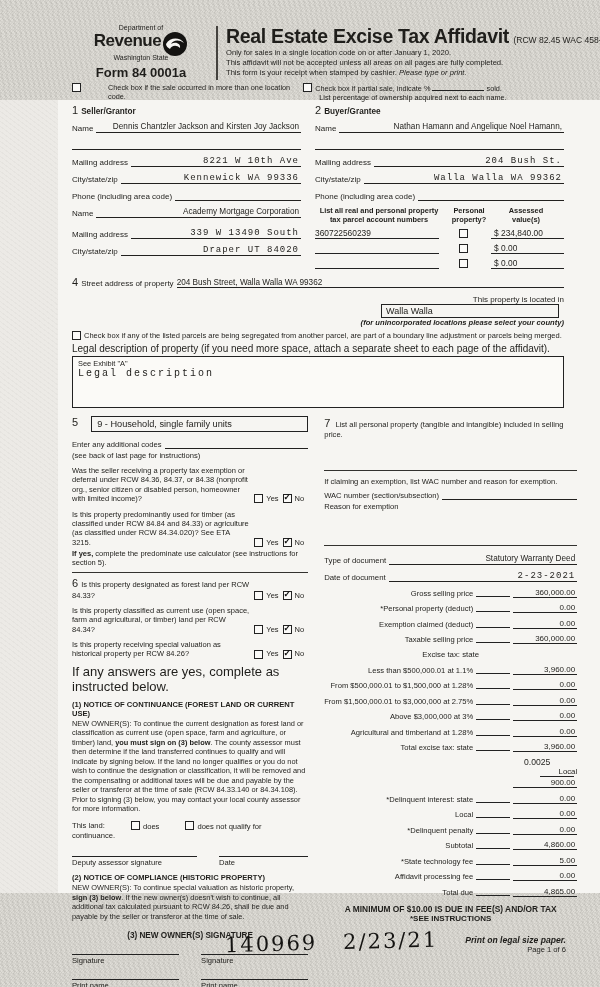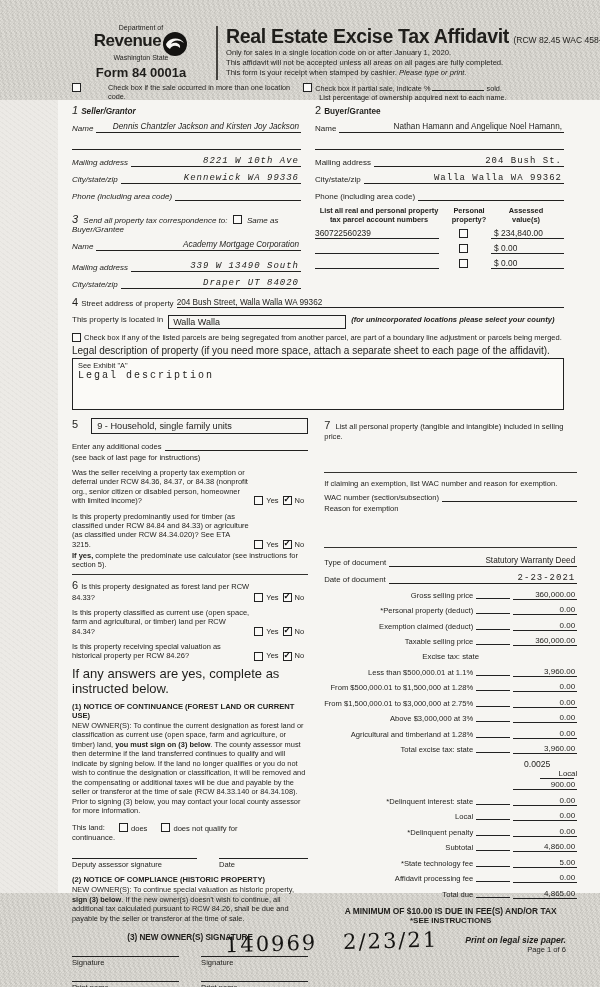--- a/index.html
+++ b/index.html
@@ -43,21 +43,21 @@
   .subnote{font-size:7.3px;margin-left:4px;}
   
   .fl{display:flex;align-items:flex-end;font-size:8px;margin-top:6px;text-align:right;}
   .fl .lab{white-space:nowrap;flex:none;padding-right:3px;}
   .fl .val{flex:1;border-bottom:1px solid #22211f;min-height:10px;padding:0 2px;}
   .mono{font-family:"Liberation Mono",monospace;font-size:9px;letter-spacing:1px;white-space:nowrap;}
   .sans-val{font-size:8.2px;}
   .sec-head{font-size:8.2px;font-weight:bold;}
   .num{font-size:11px;font-weight:normal;margin-right:3px;}
   .cols{display:flex;margin-top:2px;}
-  .col.L{width:47.5%;padding-right:14px;font-style:italic;}
+  .col.L{width:47.5%;padding-right:14px;}
   .col.R{flex:1;}
   
   .ptable{margin-top:6px;font-size:7.4px;}
   .phead{display:flex;font-weight:bold;text-align:center;line-height:1.15;}
   .phead .c1{width:128px;}
   .phead .c2{width:52px;}
   .phead .c3{width:62px;}
   .prow{display:flex;align-items:flex-end;margin-top:4px;}
   .prow .pc1{width:124px;border-bottom:1px solid #222;min-height:10px;font-size:8.4px;}
   .prow .pc2{width:52px;text-align:center;}
@@ -76,21 +76,21 @@
   .mR{flex:1;padding-left:4px;}
   .codebox{border:1.5px solid #222;width:208px;padding:2px 5px;font-size:9.2px;}
   .s5head{display:flex;align-items:flex-start;gap:10px;}
   .qrow{display:flex;font-size:7.5px;line-height:1.25;margin-top:6px;}
   .qrow .qtext{flex:1;padding-right:4px;}
   .yn{white-space:nowrap;align-self:flex-end;display:flex;align-items:center;}
   .yn .ynlab{font-size:7.5px;margin-right:4px;}
   .pbody{font-size:7.4px;line-height:1.28;margin-top:5px;}
   .ptitle{font-size:7.6px;font-weight:bold;margin-top:6px;}
   .rule{border-bottom:1px solid #33322f;margin-top:4px;}
-  .landrow{display:flex;font-size:7.6px;margin-top:8px;gap:14px;}
+  .landrow{display:flex;font-size:7.6px;margin-top:8px;gap:26px;}
   .sigpair{display:flex;gap:22px;margin-top:14px;}
   .sigpair .sp{flex:1;border-top:1px solid #222;font-size:7.6px;padding-top:1px;}
   .center-bold{text-align:center;font-weight:bold;font-size:8.2px;margin-top:10px;}
   
   .mrow{display:flex;align-items:flex-end;font-size:7.6px;margin-top:5.5px;}
   .mlabel{flex:1;text-align:right;white-space:nowrap;}
   .mleader{width:34px;border-bottom:1px solid #222;margin:0 3px 1px;flex:none;}
   .mval{width:62px;text-align:right;border-bottom:1px solid #222;padding-right:2px;flex:none;font-size:8px;}
   .mcenter{text-align:center;font-size:7.8px;margin-top:6px;}
   .localrow{display:flex;align-items:flex-end;font-size:7.8px;margin-top:5px;flex-direction:column;}
@@ -177,26 +177,20 @@
           </div>
         <div class="fl">
             <span class="lab">City/state/zip</span>
             <span class="val mono">Kennewick WA 99336</span>
           </div>
         <div class="fl">
             <span class="lab">Phone (including area code)</span>
             <span class="val"></span>
           </div>
 
-        <div class="sec-head" style="margin-top:12px;font-weight:normal;font-size:8px;">
-          <span class="num">3</span>
-          <span>Send all property tax correspondence to:</span>
-          <span class="cb" style="margin-left:3px"></span>
-          <span>Same as Buyer/Grantee</span>
-        </div>
         <div class="fl">
             <span class="lab">Name</span>
             <span class="val sans-val">Academy Mortgage Corporation</span>
           </div>
         <div class="fl" style="margin-top:10px">
             <span class="lab">Mailing address</span>
             <span class="val mono">339 W 13490 South</span>
           </div>
         <div class="fl">
             <span class="lab">City/state/zip</span>
@@ -249,21 +243,21 @@
           </div>
         </div>
       </div>
     </div>
 
     <div class="s4line">
       <span class="num">4</span>
       <span class="lab" style="padding-right:3px">Street address of property</span>
       <span class="val sans-val" style="flex:1;border-bottom:1px solid #222">204 Bush Street, Walla Walla WA    99362</span>
     </div>
-    <div class="s4line" style="align-items:flex-start;">
+    <div class="s4line" style="align-items:flex-end;flex-direction:column;">
       <span>This property is located in</span>
       <span class="locbox">Walla Walla</span>
       <span class="bolditalic">(for unincorporated locations please select your county)</span>
     </div>
     <div class="small-cb-line">
       <span class="cb"></span>
       <span>Check box if any of the listed parcels are being segregated from another parcel, are part of a boundary line adjustment or parcels being merged.</span>
     </div>
     <div style="font-size:10px;margin-top:3px">Legal description of property (if you need more space, attach a separate sheet to each page of the affidavit).</div>
     <div class="legalbox">

